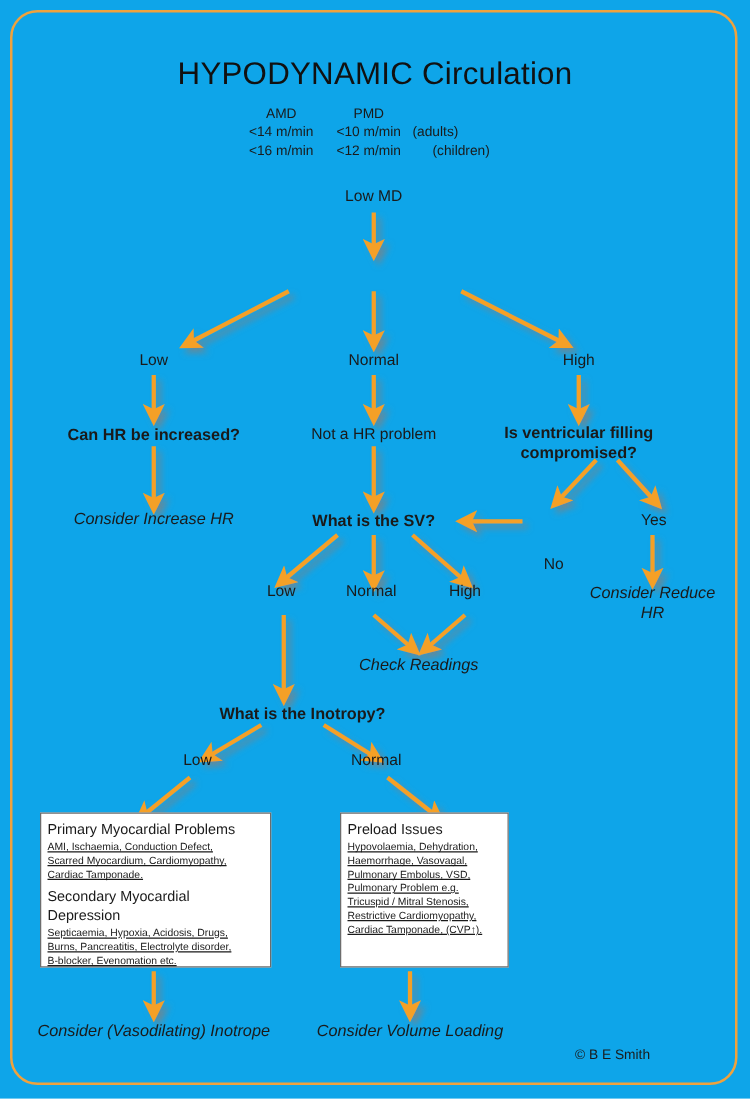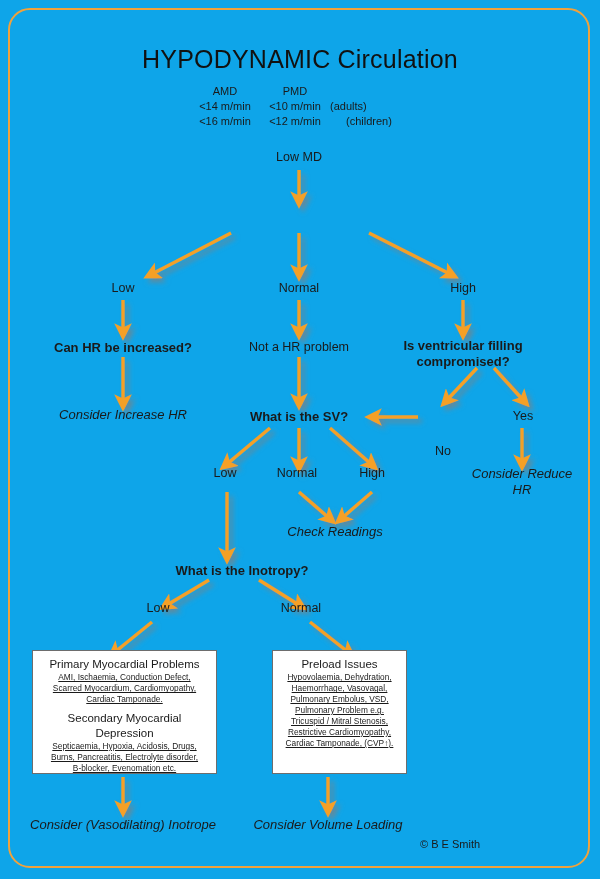--- a/index.html
+++ b/index.html
@@ -59,21 +59,20 @@
     font-size: 12.5px;
   }
   .copyright {
     font-size: 11px;
   }
   .infobox {
     position: absolute;
     border: 1px solid #6d6d6d;
     background: #ffffff;
     box-sizing: border-box;
-    text-align: center;
     padding: 6px 5px 7px 5px;
   }
   .box-head {
     font-size: 11.5px;
     line-height: 1.25;
     margin-bottom: 1px;
   }
   .box-body {
     font-size: 8.3px;
     line-height: 1.32;
@@ -218,15 +217,15 @@
       <div>Pulmonary Problem e.g.</div>
       <div>Tricuspid / Mitral Stenosis,</div>
       <div>Restrictive Cardiomyopathy,</div>
       <div>Cardiac Tamponade, (CVP↑).</div>
     </div>
   </div>
 
   <div class="node outcome" style="left:23px; top:817px; width:200px;">Consider (Vasodilating) Inotrope</div>
   <div class="node outcome" style="left:238px; top:817px; width:180px;">Consider Volume Loading</div>
 
-  <div class="node copyright" style="left:420px; top:838px; width:140px; text-align:left;">© B E Smith</div>
+  <div class="node copyright" style="left:420px; top:838px; width:140px; text-align:center;">© B E Smith</div>
 
 </div>
 
 </body></html>

